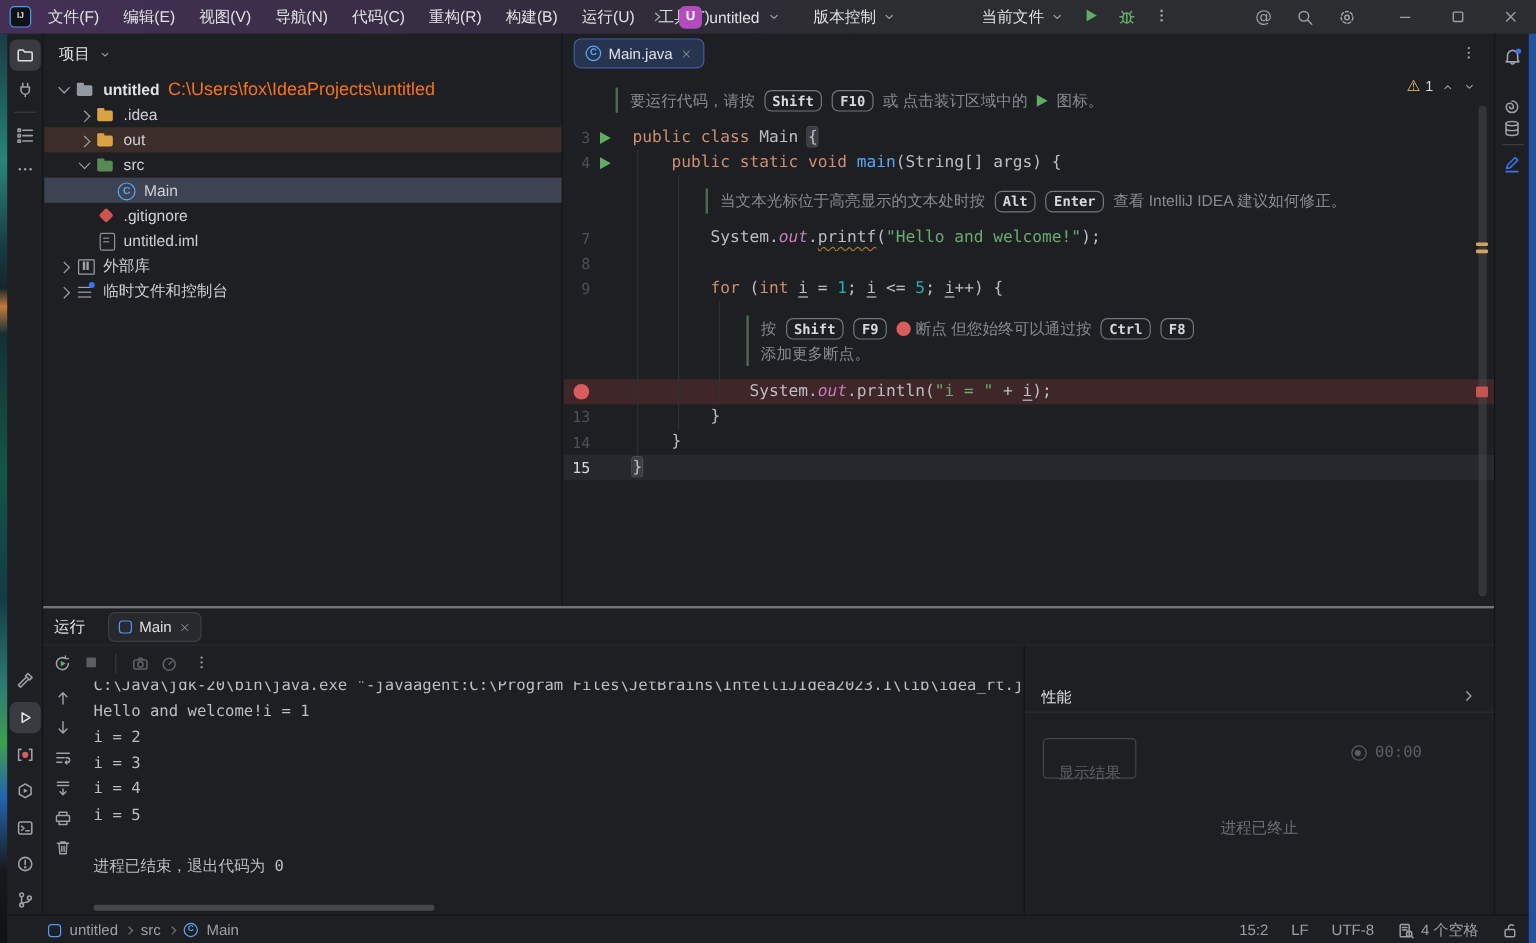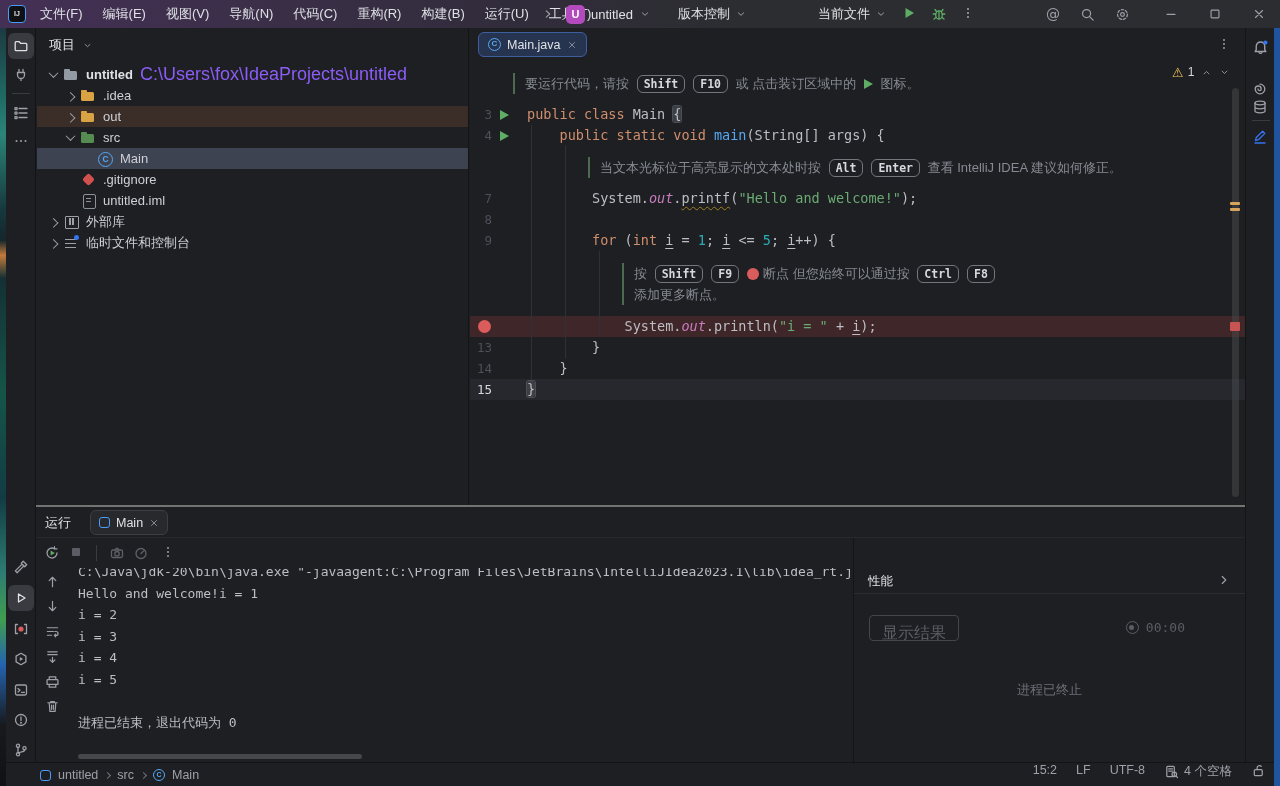--- a/index.html
+++ b/index.html
@@ -56,21 +56,21 @@
                   color:#56a8f5;font-size:8.5px;line-height:12px;text-align:center;font-weight:bold}
   .ti.git::before{content:"";position:absolute;left:3.5px;top:3.5px;width:9px;height:9px;background:#d1514f;transform:rotate(45deg);border-radius:2px}
   .ti.iml::before{content:"";position:absolute;left:2.5px;top:1px;width:11px;height:13px;border:1.4px solid #8b9199;border-radius:2px}
   .ti.iml::after{content:"";position:absolute;left:5.5px;top:5px;width:5px;height:1.5px;background:#8b9199;box-shadow:0 3px 0 #8b9199}
   .ti.lib::before{content:"";position:absolute;left:2px;top:2.5px;width:12px;height:11px;border:1.4px solid #9da0a8;border-radius:1px}
   .ti.lib::after{content:"";position:absolute;left:6px;top:4.5px;width:1.5px;height:7px;background:#9da0a8;box-shadow:3px 0 0 #9da0a8}
   .ti.scr::before{content:"";position:absolute;left:2px;top:4px;width:11px;height:1.8px;background:#9da0a8;box-shadow:0 4px 0 #9da0a8,0 8px 0 #9da0a8}
   .ti.scr::after{content:"";position:absolute;right:1px;top:0;width:5px;height:5px;border-radius:50%;background:#3574f0}
   .tlbl{color:#ced0d6}
   .tlbl.b{font-weight:bold;color:#dfe1e5}
-  .tpath{color:#8b5cf6;margin-left:7px;font-size:18px}
+  .tpath{color:#f97316;margin-left:7px;font-size:15px}
   
   #editor{left:470px;top:28px;width:775px;height:477px}
   #tabrow{position:absolute;left:0;top:0;width:100%;height:32px}
   #edtab{position:absolute;left:8px;top:4px;height:25px;display:flex;align-items:center;gap:6px;padding:0 9px;
          background:#273450;border:1px solid #3f5e9e;border-radius:6px;color:#dfe1e5;font-size:12.5px}
   .clsico{width:13px;height:13px;border:1.5px solid #56a8f5;border-radius:50%;color:#56a8f5;font-size:8px;font-weight:bold;
           line-height:10px;text-align:center;flex:none}
   #code{position:absolute;left:0;top:32px;width:100%;font-family:"DejaVu Sans Mono","Liberation Mono",monospace;font-size:13.5px}
   .cl{display:flex;height:21px;line-height:21px;position:relative}
   .cl.act{background:#26282e}
@@ -114,34 +114,34 @@
            font-family:"DejaVu Sans Mono","Liberation Mono",monospace;font-size:13px;color:#bcbec4}
   #conlines{margin-top:-7px;padding-left:6px}
   .conline{height:21.5px;line-height:21.5px;white-space:pre}
   #hscroll{position:absolute;left:42px;top:247px;width:284px;height:5px;background:#45474b;border-radius:3px}
   #rundiv{position:absolute;left:817px;top:31px;width:1px;height:226px;background:#131416}
   
   #profiler{position:absolute;left:818px;top:31px;width:391px;height:226px}
   #profhead{position:absolute;left:0;top:30px;width:100%;height:26px;border-bottom:1px solid #2b2d30}
   #proftitle{position:absolute;left:14px;top:0;line-height:26px;color:#dfe1e5;font-size:12.5px}
   #profchev{position:absolute;right:14px;top:5px}
-  #showres{position:absolute;left:15px;top:77px;height:26px;padding:5px 12px;border:1px solid #44464b;border-radius:4px;
-           color:#5a5d63;font-size:16px;line-height:24px;background:transparent}
+  #showres{position:absolute;left:15px;top:77px;height:26px;padding:16px 12px;border:1px solid #44464b;border-radius:4px;
+           color:#5a5d63;font-size:13px;line-height:24px;background:transparent}
   #timer{position:absolute;right:60px;top:82px;display:flex;align-items:center;gap:7px;color:#5a5d63;
          font-family:"DejaVu Sans Mono",monospace;font-size:13px}
   .recico{width:13px;height:13px;border:1.5px solid #5a5d63;border-radius:50%;position:relative}
   .recico::before{content:"";position:absolute;left:2.5px;top:2.5px;width:5px;height:5px;border-radius:50%;background:#5a5d63}
   #profstatus{position:absolute;left:0;top:143px;width:100%;text-align:center;color:#6a6e75}
   
   #statusbar{left:6px;top:762px;width:1268px;height:24px;border-top:1px solid #131416;color:#9da0a8;font-size:12.5px}
   #sb-left{position:absolute;left:34px;top:0;height:24px;display:flex;align-items:center;gap:7px}
   .sb-sq{width:11px;height:11px;border:1.7px solid #4b9bfa;border-radius:3px}
   .sb-chev{width:5px;height:5px;border-right:1.3px solid #6f737a;border-bottom:1.3px solid #6f737a;transform:rotate(-45deg)}
   .clsico-s{width:12px;height:12px;border:1.4px solid #56a8f5;border-radius:50%;color:#56a8f5;font-size:7px;font-weight:bold;line-height:9px;text-align:center}
-  #sb-right{position:absolute;right:8px;top:0;height:24px;display:flex;align-items:flex-start;gap:19px}
+  #sb-right{position:absolute;right:8px;top:0;height:24px;display:flex;align-items:center;gap:19px}
   .sb-item{display:flex;align-items:center;gap:5px}
 </style>
 </head>
 <body>
 
 <div id="win">
 
   <div id="titlebar" class="abs">
     <div id="logo" class="abs">IJ</div>
     <div id="menus" class="abs">

